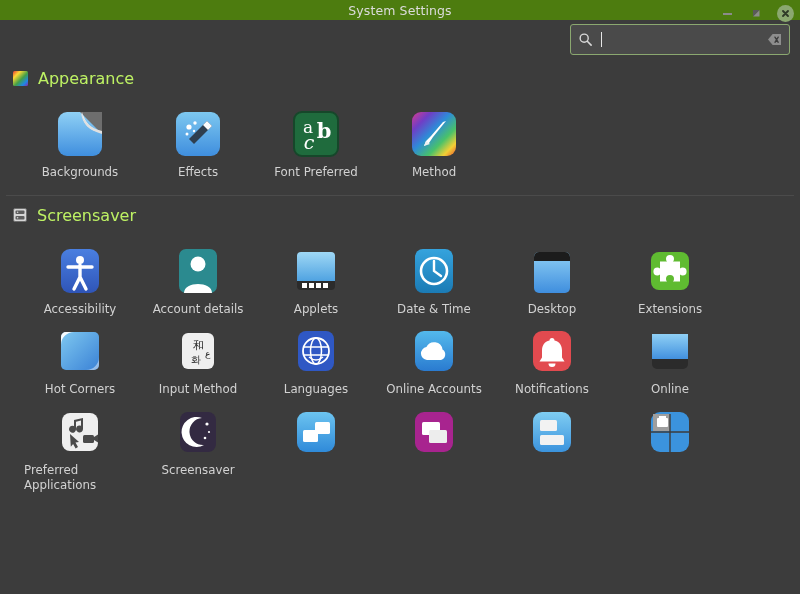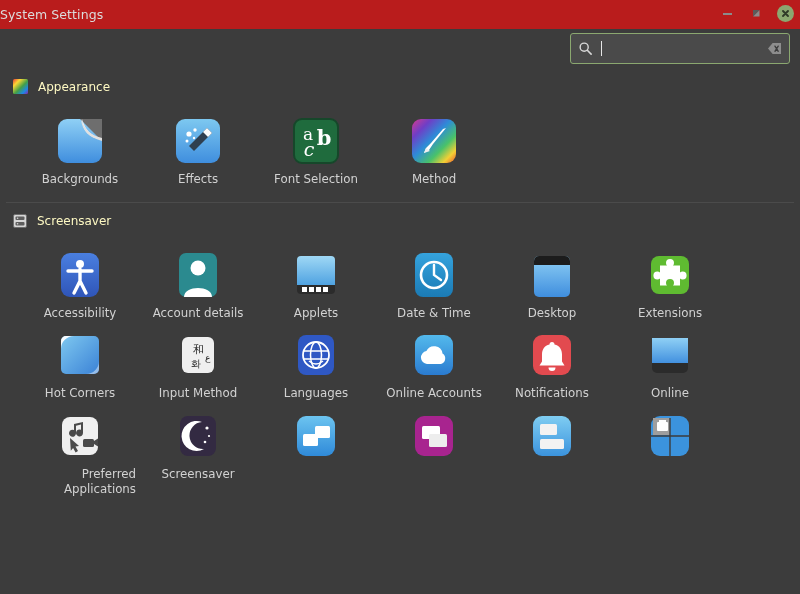--- a/index.html
+++ b/index.html
@@ -6,25 +6,25 @@
   html, body {
     width: 800px; height: 594px;
     overflow: hidden;
     background: #3c3c3c;
     font-family: "DejaVu Sans", "Liberation Sans", sans-serif;
   }
 
   
   .titlebar {
     position: relative;
-    height: 29px;
-    background: #b91c1c;
+    height: 20px;
+    background: #4d7c0f;
     display: flex;
     align-items: center;
-    justify-content: flex-start;
+    justify-content: center;
   }
   .titlebar-title {
     font-size: 12.5px;
     color: #dcdcdc;
     letter-spacing: .1px;
   }
   .win-buttons {
     position: absolute;
     right: 6px; top: 0;
     height: 27px;
@@ -90,22 +90,22 @@
     padding: 0;
   }
   .section { padding: 0 0 0 0; }
   .section-header {
     display: flex;
     align-items: center;
     gap: 9px;
     padding: 10px 0 8px 12px;
   }
   .section-title {
-    font-size: 12px;
-    color: #fef9c3;
+    font-size: 16px;
+    color: #bef264;
   }
   .sep {
     height: 1px;
     background: #4b4b4b;
     margin: 6px 6px 0 6px;
   }
 
   .grid {
     display: flex;
     flex-wrap: wrap;
@@ -122,21 +122,21 @@
   }
   .cell .ico {
     width: 48px; height: 48px;
     margin-bottom: 7px;
     position: relative;
     flex: 0 0 auto;
   }
   .cell .lbl {
     font-size: 11.8px;
     color: #d2d2d2;
-    text-align: right;
+    text-align: left;
     line-height: 1.24;
     max-width: 112px;
   }
   .grid-offset { margin-left: 21px; }
 </style>
 </head>
 <body>
 
 <div class="titlebar">
   <div class="titlebar-title">System Settings</div>
@@ -234,21 +234,21 @@
       <div class="cell">
         <div class="ico">
           <svg width="48" height="48" viewBox="0 0 48 48">
             <rect x="2" y="2" width="44" height="44" rx="8" fill="#1f6b3d"></rect>
             <rect x="2" y="2" width="44" height="44" rx="8" fill="none" stroke="#16472a" stroke-width="2"></rect>
             <text x="16" y="23" font-family="'DejaVu Serif',serif" font-size="17" fill="#ffffff" text-anchor="middle">a</text>
             <text x="32" y="28" font-family="'DejaVu Serif',serif" font-size="21" font-weight="bold" fill="#ffffff" text-anchor="middle">b</text>
             <text x="17" y="39" font-family="'DejaVu Serif',serif" font-size="19" font-style="italic" fill="#ffffff" text-anchor="middle">c</text>
           </svg>
         </div>
-        <div class="lbl">Font Selection</div>
+        <div class="lbl">Font Preferred</div>
       </div>
 
       <div class="cell">
         <div class="ico">
           <svg width="48" height="48" viewBox="0 0 48 48">
             <defs>
               <linearGradient id="thg" x1="0" y1="0" x2="1" y2="1">
                 <stop offset="0%" stop-color="#d63b8f"></stop>
                   <stop offset="22%" stop-color="#6f3ec6"></stop>
                 <stop offset="45%" stop-color="#2e8bd8"></stop>

